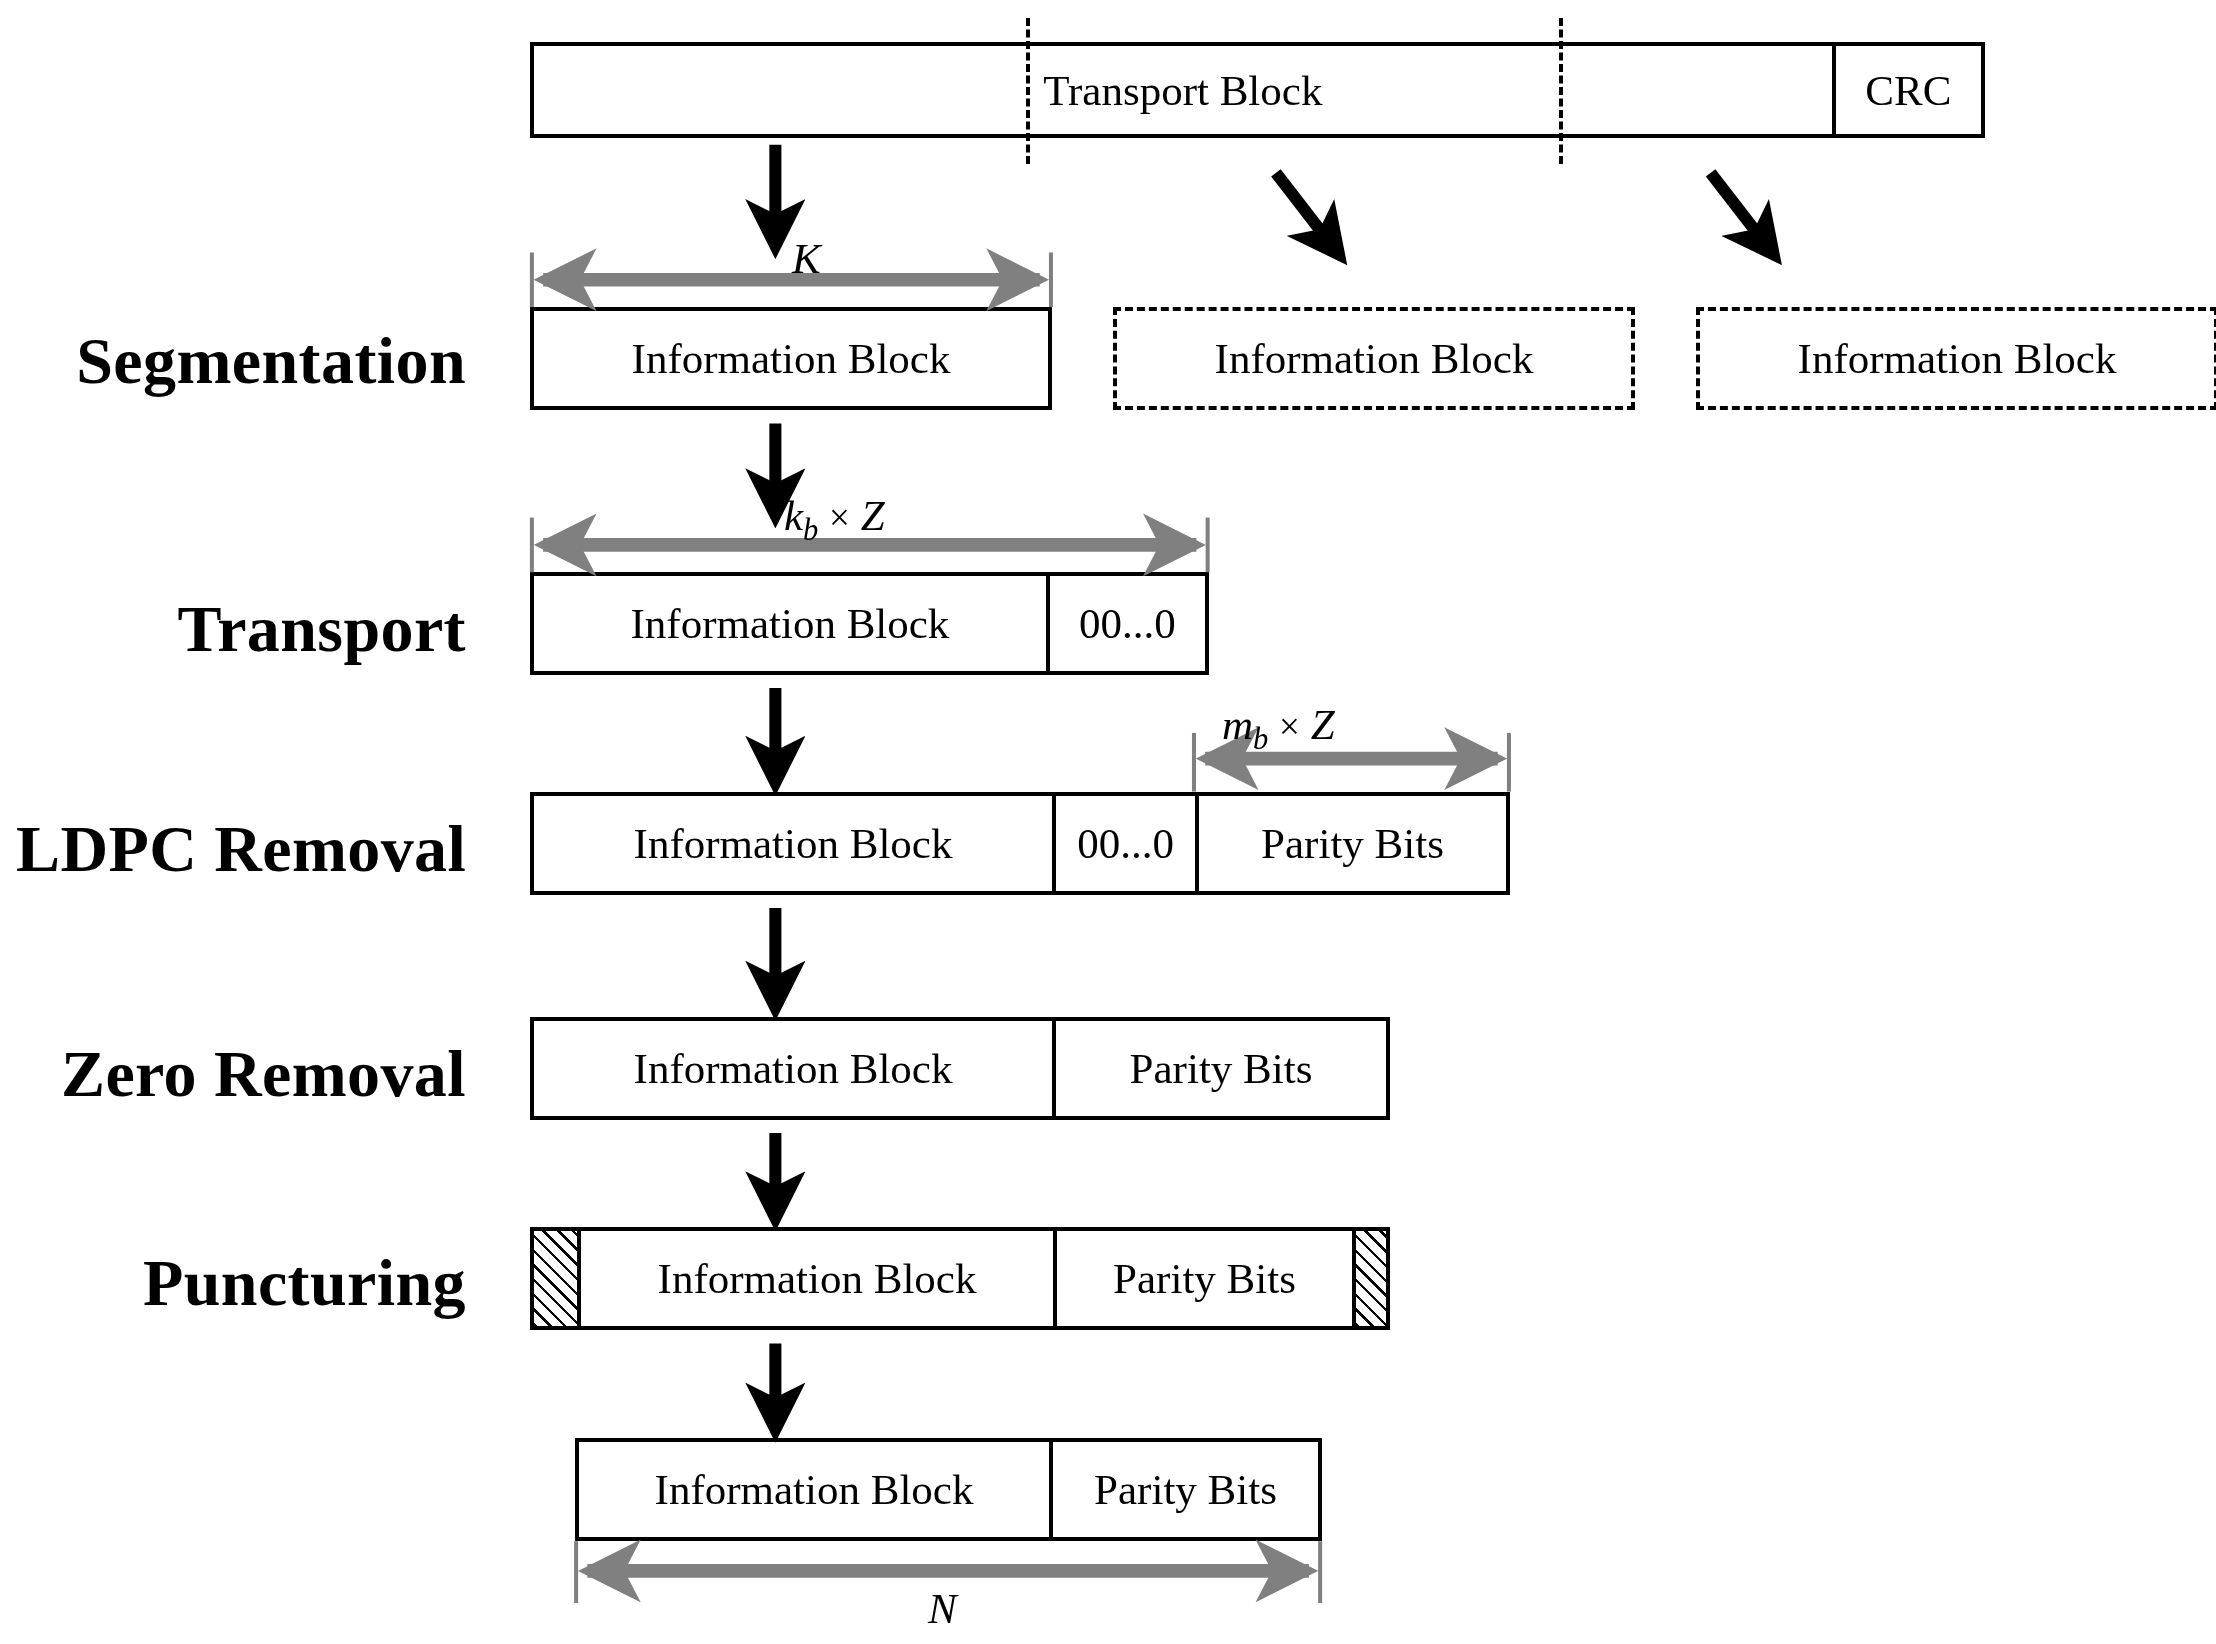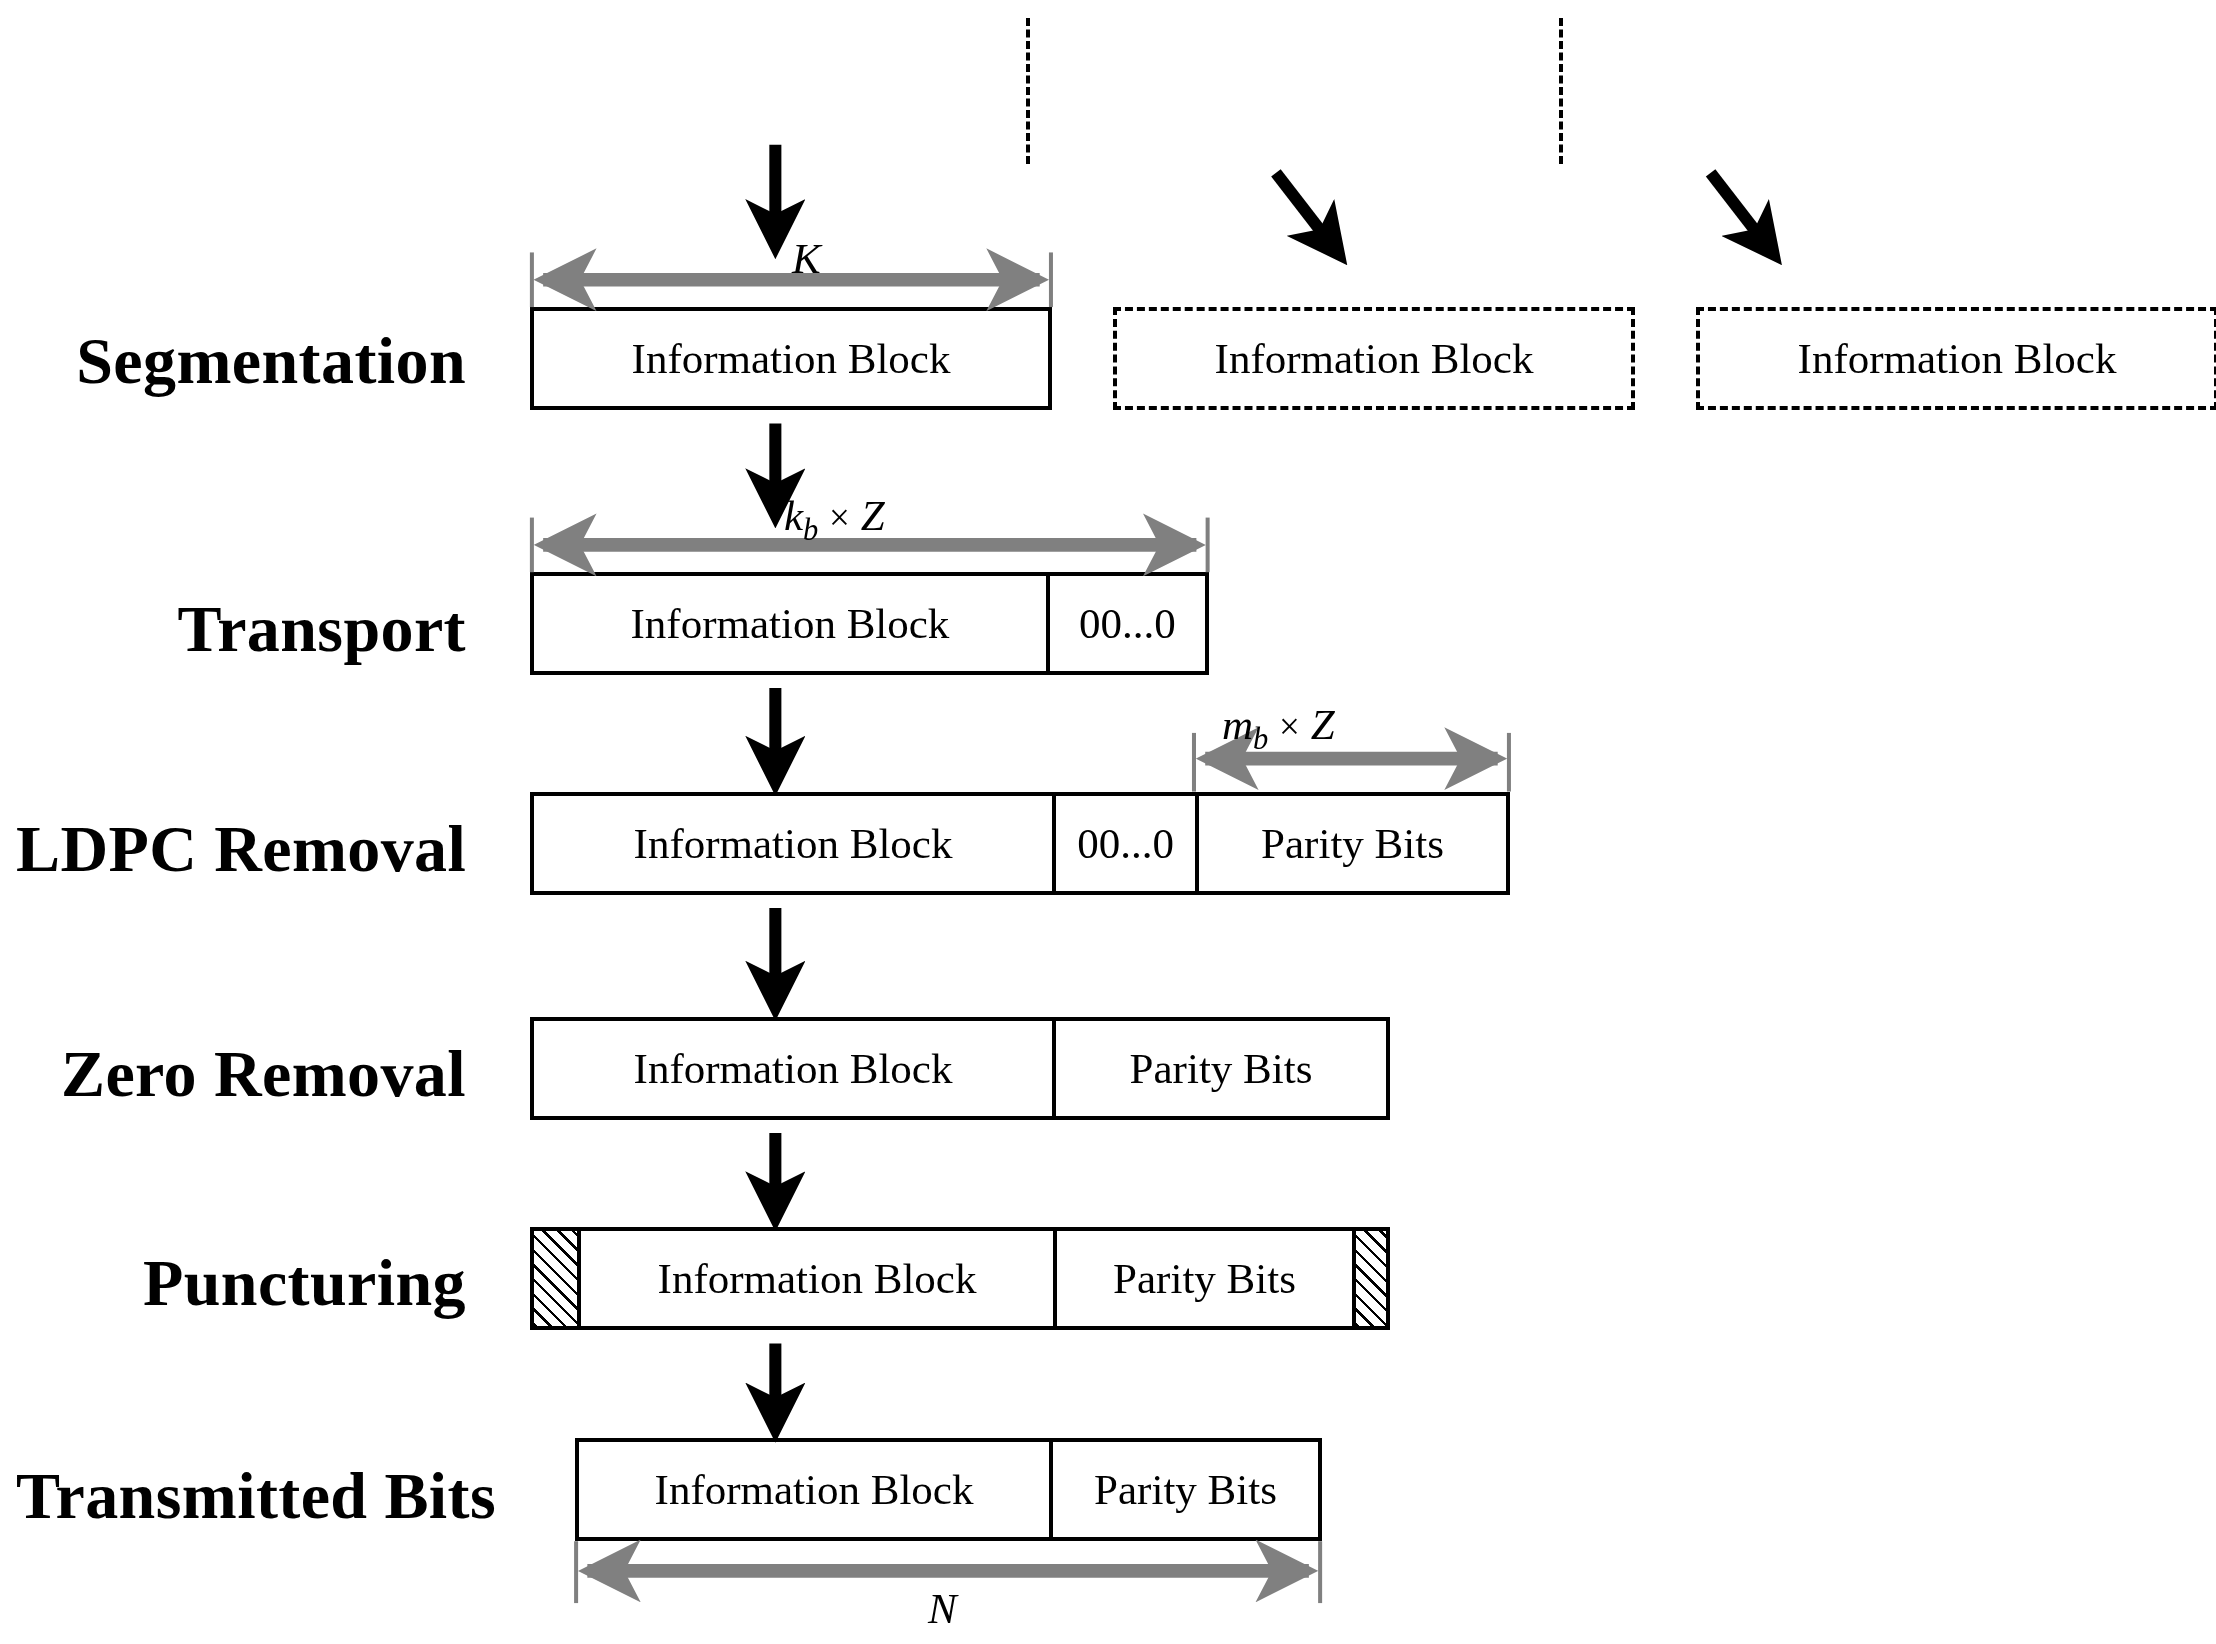--- a/index.html
+++ b/index.html
@@ -37,41 +37,46 @@
              line-height:1;}
   .dim-label .sub{font-size:30.5px;vertical-align:sub;font-style:italic;}
   .dim-label .times{font-style:normal;font-size:37px;}
   .dim-label .up{font-style:italic;}
 </style>
 </head>
 <body>
 
 <div id="stage">
 
+  <div class="row solid" style="left:530px;top:42px;width:1455px;height:96px;">
+    <div class="cell" style="width:1304px;">
+      <span>Transport Block</span>
+    </div>
+    <div class="cell div-left" style="width:150px;">
+      <span>CRC</span>
+    </div>
+  </div>
 
   <div class="tb-dash" style="left:1026px;top:17.7px;height:146px;"></div>
   <div class="tb-dash" style="left:1559px;top:17.7px;height:146px;"></div>
 
   <div class="stage-label" style="left:48px;top:328px;width:418px;">
     <span>Segmentation</span>
   </div>
   <div class="stage-label" style="left:48px;top:596px;width:418px;">
     <span>Transport</span>
   </div>
   <div class="stage-label" style="left:16px;top:816px;width:450px;">
     <span>LDPC Removal</span>
   </div>
   <div class="stage-label" style="left:48px;top:1041px;width:418px;">
     <span>Zero Removal</span>
   </div>
   <div class="stage-label" style="left:48px;top:1250px;width:418px;">
     <span>Puncturing</span>
-  </div>
-  <div class="stage-label" style="left:16px;top:1463px;width:450px;">
-    <span>Transmitted Bits</span>
   </div>
 
   <div class="row solid" style="left:530px;top:307px;width:522px;height:103px;">
     <div class="cell" style="flex:1;">
       <span>Information Block</span>
     </div>
   </div>
 
   <div class="dashed-box" style="left:1113px;top:307px;width:522px;height:103px;">
     <span>Information Block</span>

